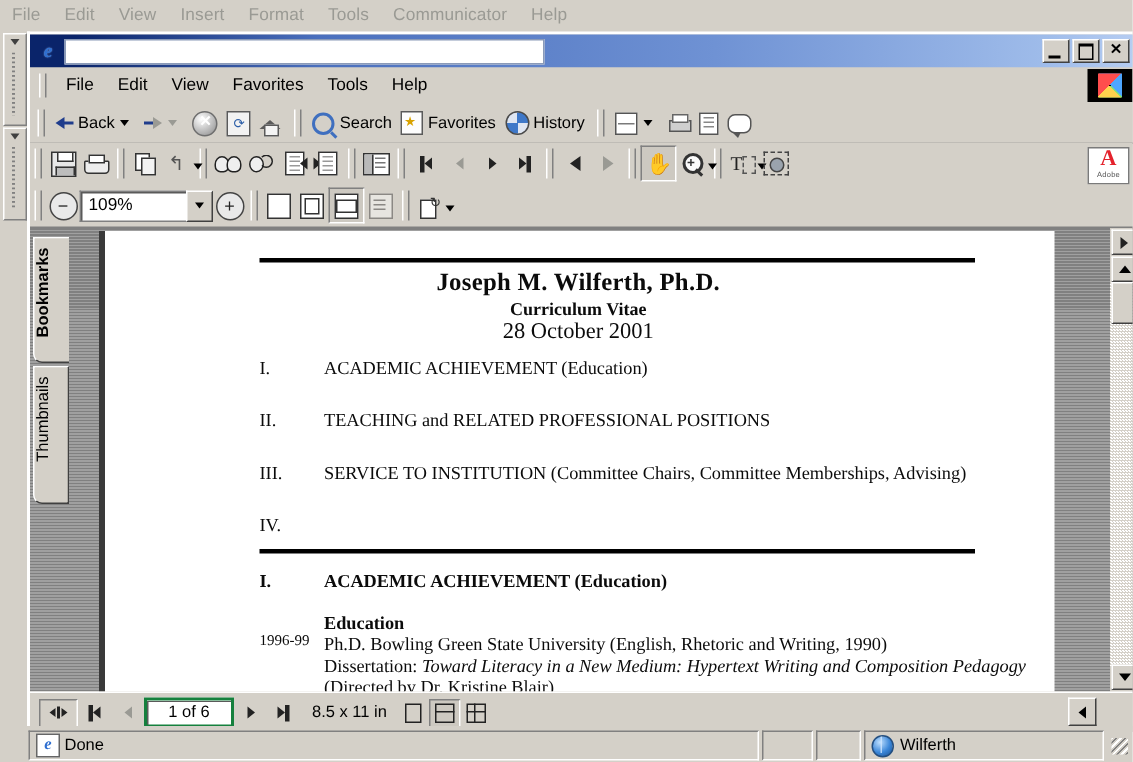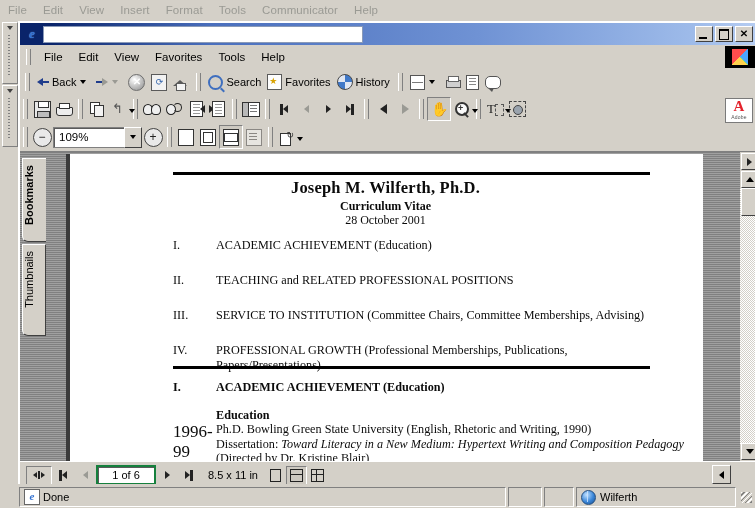--- a/index.html
+++ b/index.html
@@ -269,30 +269,30 @@
     box-shadow:2px 0 0 #3a3a3a inset, -2px 0 0 #3a3a3a;
   }
   .page-inner{position:absolute;left:0;top:0;right:0;bottom:0;padding:0;}
 
   
   .doc{font-family:"Liberation Serif","DejaVu Serif",serif;color:#0b0b0b;}
   .hr-top{position:absolute;left:105px;top:18px;width:477px;height:3px;background:#000;}
   .hr-mid{position:absolute;left:105px;top:212px;width:477px;height:3px;background:#000;}
   .doc-title{position:absolute;left:0;right:0;top:24px;text-align:center;font-size:16.5px;font-weight:bold;letter-spacing:.2px;}
   .doc-sub{position:absolute;left:0;right:0;top:45px;text-align:center;font-size:12px;font-weight:bold;}
-  .doc-date{position:absolute;left:0;right:0;top:59px;text-align:center;font-size:12px;}
+  .doc-date{position:absolute;left:0;right:0;top:59px;text-align:center;font-size:15px;}
   .toc{position:absolute;left:105px;top:84px;right:20px;}
   .toc-row{display:flex;margin-bottom:20px;font-size:12.2px;}
   .toc-row .num{width:43px;flex:0 0 auto;}
   .toc-row .txt{flex:1 1 auto;line-height:14.5px;}
   .sec1{position:absolute;left:105px;top:226px;display:flex;font-size:12.2px;font-weight:bold;}
   .sec1 .num{width:43px;}
   .edu-head{position:absolute;left:148px;top:254px;font-size:12.2px;font-weight:bold;}
   .edu-block{position:absolute;left:105px;top:268px;right:18px;display:flex;font-size:12.2px;}
-  .edu-block .yr{width:43px;flex:0 0 auto;font-size:17px;font-family:Liberation Serif, serif;}
+  .edu-block .yr{width:43px;flex:0 0 auto;font-size:10px;font-family:Liberation Serif, serif;}
   .edu-block .body{flex:1 1 auto;line-height:14.5px;}
   .ital{font-style:italic;}
 
   
   .vscroll{
     position:absolute;right:0;top:0;width:17px;bottom:0;background:#d4d0c8;
   }
   .sb-btn{
     width:15px;height:15px;background:#d4d0c8;
     border-top:1px solid #fff;border-left:1px solid #fff;
@@ -646,21 +646,20 @@
               <div class="toc-row">
                 <div class="num">II.</div>
                 <div class="txt">TEACHING and RELATED PROFESSIONAL POSITIONS</div>
               </div>
               <div class="toc-row">
                 <div class="num">III.</div>
                 <div class="txt">SERVICE TO INSTITUTION (Committee Chairs, Committee Memberships, Advising)</div>
               </div>
               <div class="toc-row">
                 <div class="num">IV.</div>
-                <div class="txt" style="max-width:372px;">PROFESSIONAL GROWTH (Professional Memberships, Publications, Papers/Presentations)</div>
               </div>
             </div>
 
             <div class="hr-mid"></div>
 
             <div class="sec1">
               <div class="num">I.</div>
               <div>ACADEMIC ACHIEVEMENT (Education)</div>
             </div>
 

